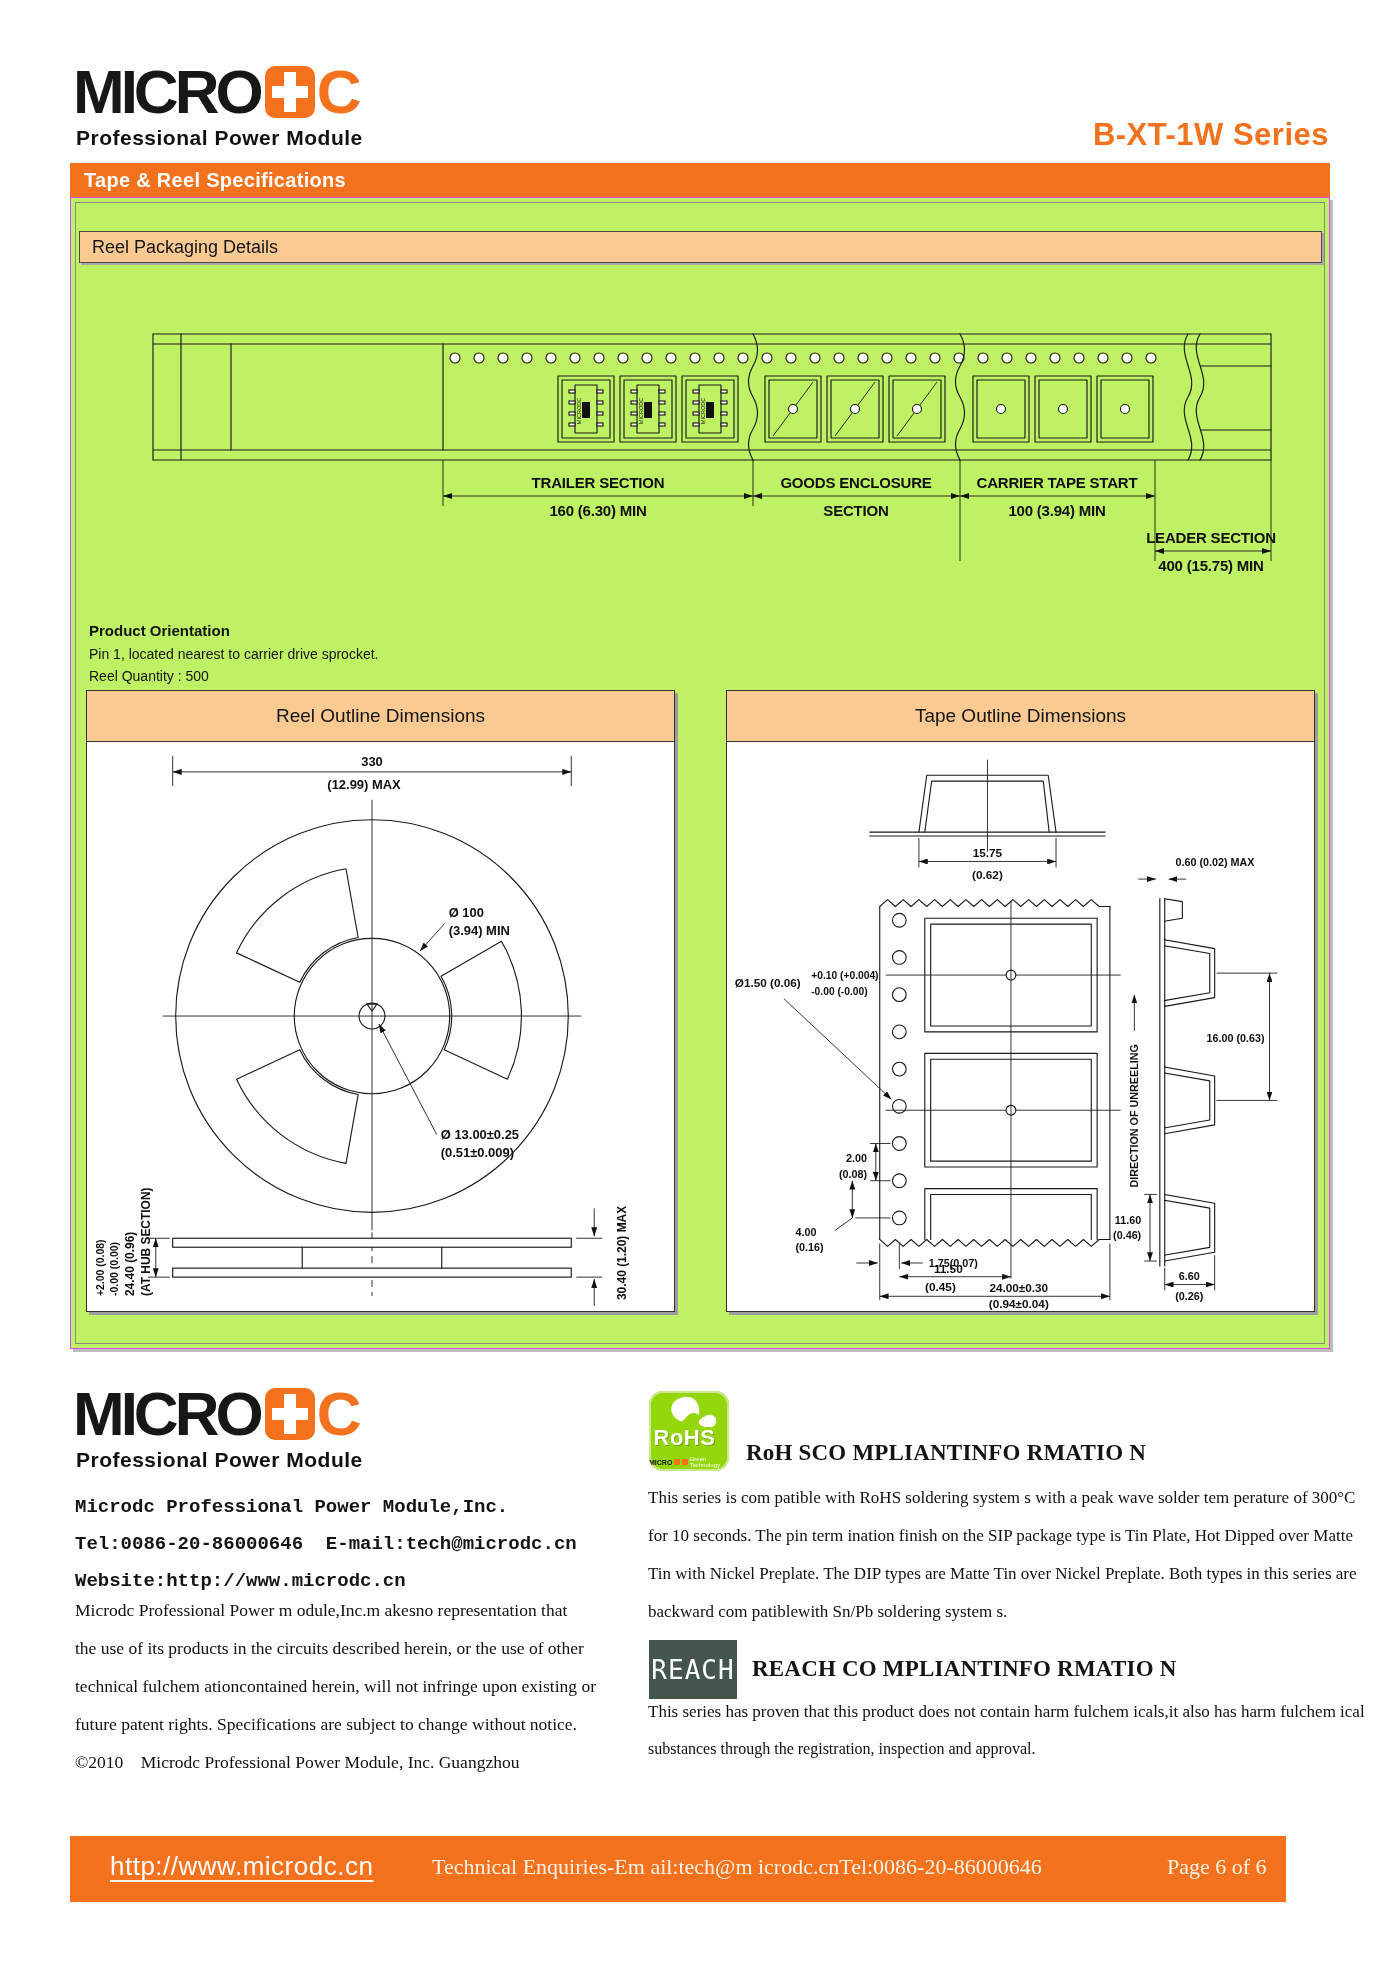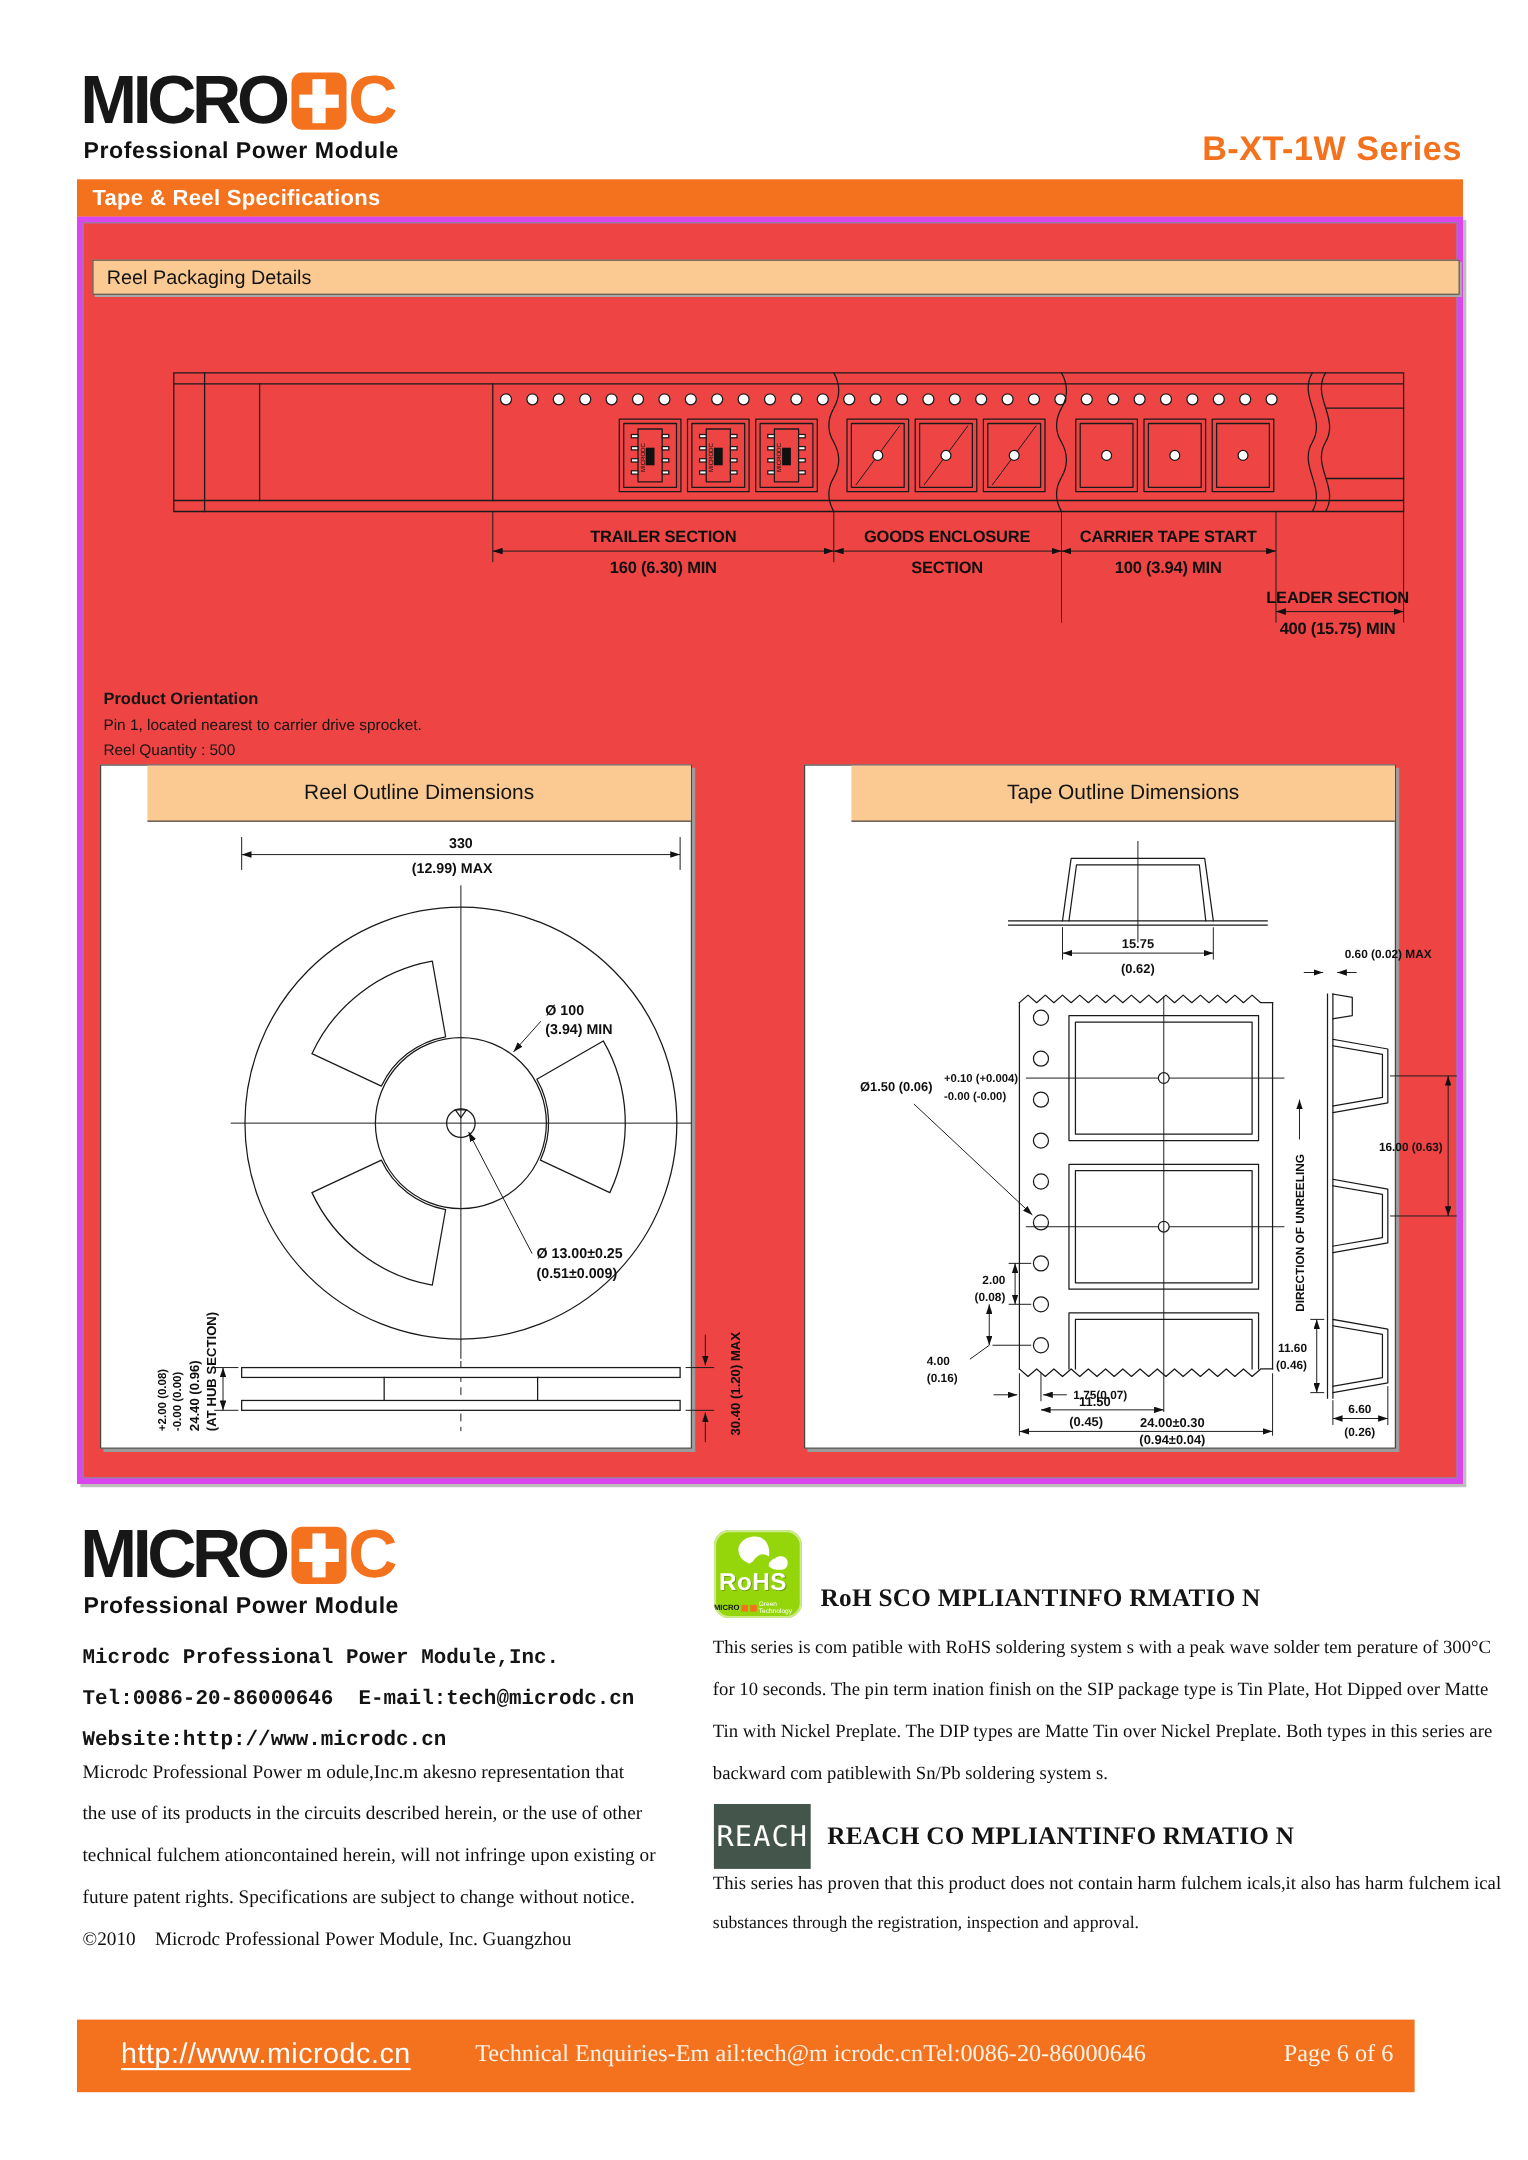--- a/index.html
+++ b/index.html
@@ -26,36 +26,36 @@
 
   .series{font-size:31px;font-weight:bold;color:var(--orange);letter-spacing:.5px;}
 
   .banner{
     left:70px;top:163px;width:1260px;height:34px;background:var(--orange);
     color:#fff;font-weight:bold;font-size:20px;line-height:34px;padding-left:14px;
     box-sizing:border-box;letter-spacing:.3px;
   }
 
   .outer{
-    left:70px;top:197px;width:1260px;height:1152px;background:#ef4444;
-    border:6px solid #d946ef;outline:1px solid #8a8a8a;outline-offset:-6px;
+    left:70px;top:197px;width:1260px;height:1152px;background:#bef264;
+    border:1px solid #d946ef;outline:1px solid #8a8a8a;outline-offset:-6px;
     box-shadow:3px 3px 0 #bdbdbd;box-sizing:border-box;
   }
   .peachbar{
     background:var(--peach);border:1px solid #4a4a4a;box-shadow:2px 2px 0 #a8a8a8;
     box-sizing:border-box;
   }
   #rp-title{left:8px;top:33px;width:1243px;height:32px;font-size:18px;line-height:30px;padding-left:12px;}
 
   .note-b{font-weight:bold;font-size:15px;}
   .note{font-size:14px;}
 
   .dimbox{
-    position:absolute;width:538px;height:622px;border:1px solid #333;background:#fff;
-    box-shadow:3px 3px 0 #9c9c9c;box-sizing:border-box;padding-left:42px;
+    position:absolute;width:589px;height:622px;border:1px solid #333;background:#fff;
+    box-shadow:3px 3px 0 #9c9c9c;box-sizing:border-box;
   }
   .dimbox .dhead{
     height:50px;background:var(--peach);border-bottom:1px solid #333;
     text-align:center;font-size:19px;line-height:50px;
   }
 
   
   .ln{stroke:#1a1a1a;fill:none;stroke-width:1.15;stroke-linejoin:round;stroke-linecap:square;}
   .lnw{stroke:#1a1a1a;fill:#fff;stroke-width:1.15;}
   .lnt{stroke:#1a1a1a;fill:none;stroke-width:.9;}

